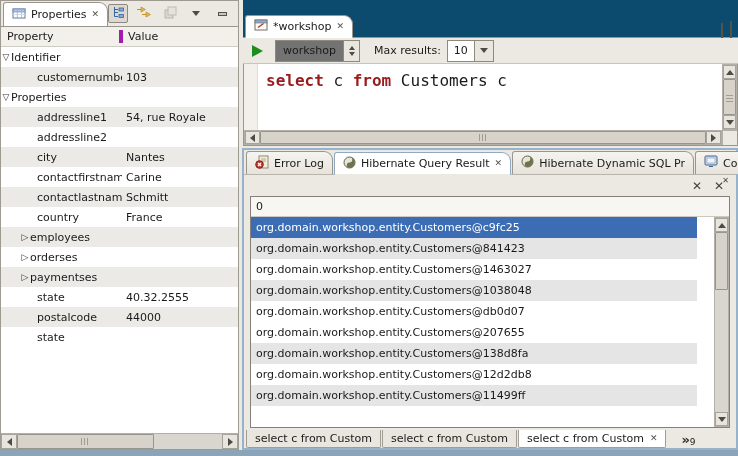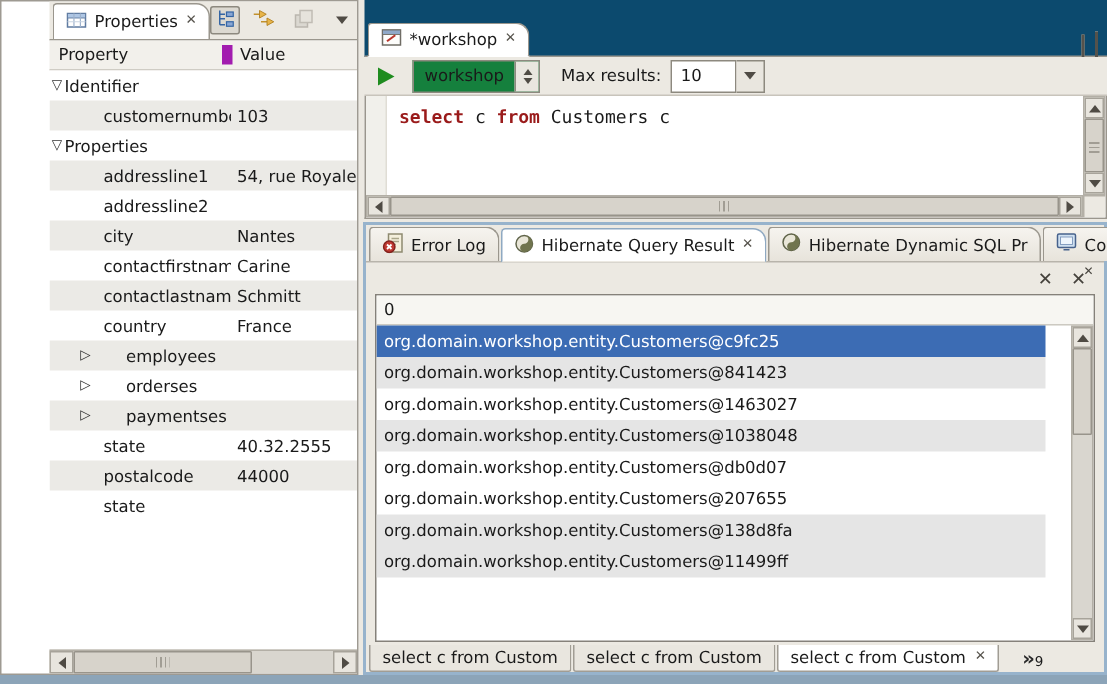--- a/index.html
+++ b/index.html
@@ -27,65 +27,65 @@
   .sb-thumb { background:#d7d3cb; border:1px solid #98948b; border-radius:1px; display:flex; align-items:center; justify-content:center; }
   .tri-l { width:0;height:0;border:4px solid transparent;border-right:5px solid #4f4b44;border-left:none; }
   .tri-r { width:0;height:0;border:4px solid transparent;border-left:5px solid #4f4b44;border-right:none; }
   .tri-u { width:0;height:0;border:4px solid transparent;border-bottom:5px solid #4f4b44;border-top:none; }
   .tri-d { width:0;height:0;border:4px solid transparent;border-top:5px solid #4f4b44;border-bottom:none; }
   .grip-h { width:9px; height:7px; background:repeating-linear-gradient(90deg,#a19d94 0 1px,transparent 1px 3px); }
   .grip-v { width:7px; height:9px; background:repeating-linear-gradient(0deg,#a19d94 0 1px,transparent 1px 3px); }
 
   
   .panel-left { position:absolute; left:0; top:0; width:239px; height:450px;
-    background:#fff; border:1px solid #9e9a92; display:flex; flex-direction:column;padding-left:32px; }
+    background:#fff; border:1px solid #9e9a92; display:flex; flex-direction:column; }
   .pl-header { height:26px; background:#ece9e2; border-bottom:1px solid #9a968d;
     display:flex; align-items:flex-end; padding-top:2px; flex:none; }
   .pl-header .tab { margin-left:2px; height:24px; }
   .pl-tools { display:flex; align-items:center; gap:6px; margin-left:auto; padding-right:4px; margin-bottom:3px; }
   .toolbtn { width:20px; height:19px; display:flex; align-items:center; justify-content:center; }
   .toolbtn.pressed { border:1px solid #8d897f; background:#dcd9d1; border-radius:2px; }
   .pl-colheader { height:20px; display:flex; align-items:center; background:#f2f0eb;
     border-bottom:1px solid #cfccc4; flex:none; }
-  .pl-colheader .col1 { width:122px; padding-left:6px; border-right:7px solid #a21caf; }
+  .pl-colheader .col1 { width:122px; padding-left:6px; border-right:4px solid #a21caf; }
   .pl-colheader .col2 { padding-left:5px; }
   .pl-rows { flex:1; overflow:hidden; background:#fff; }
   .prow { height:20px; display:flex; align-items:center; }
   .prow.alt { background:#ebeae6; }
   .prow .expander { width:10px; font-size:9px; color:#333; text-align:center; line-height:1; }
   .prow.node .expander { margin-left:19px; }
-  .prow.node .lbl { margin-left:22px; }
+  .prow.node .lbl { margin-left:0; }
   .prow.prop .pname { margin-left:36px; width:85px; overflow:hidden; white-space:nowrap; flex:none; }
   .prow.prop .pval { padding-left:4px; white-space:nowrap; }
   .pl-hscroll { position:relative; height:16px; flex:none; background:#d9d6cf; border-top:1px solid #b3afa6; display:flex; }
   .pl-hscroll .sb-btn { width:16px; height:100%; }
   .pl-hscroll .sb-thumb { width:58%; height:100%; }
   .pl-hscroll .trackfill { flex:1; }
 
   
   .panel-editor { position:absolute; left:243px; top:0; width:495px; height:146px; display:flex; flex-direction:column; }
   .ed-tabs { height:38px; background:#0c4a6e; border-bottom:1px solid #9a968d;
     display:flex; align-items:flex-end; padding:2px 0 0 2px; flex:none; }
   .ed-tabs .tab { height:23px; margin-bottom:-1px; border-bottom:1px solid #fff; }
   .ed-toolbar { height:26px; background:#ece9e2; border-bottom:1px solid #c8c4bb;
     display:flex; align-items:center; padding-left:9px; flex:none; }
   .play { width:0; height:0; border-left:11px solid #1f8c1f; border-top:6px solid transparent; border-bottom:6px solid transparent; margin-right:12px; }
-  .combo { display:flex; height:22px; border:1px solid #8d897f; background:#15803d; align-items:center; }
+  .combo { display:flex; height:22px; border:1px solid #8d897f; background:#737373; align-items:center; }
   .combo .val { padding:0 7px; min-width:55px; }
   .combo .spin { width:16px; height:100%; border-left:1px solid #8d897f; background:#e9e6df;
     display:flex; flex-direction:column; align-items:center; justify-content:center; gap:2px; }
   .spin .t-u { width:0;height:0;border:3px solid transparent;border-bottom:4px solid #4f4b44;border-top:none; }
   .spin .t-d { width:0;height:0;border:3px solid transparent;border-top:4px solid #4f4b44;border-bottom:none; }
   .maxlabel { margin-left:14px; margin-right:6px; }
-  .field { width:44px; height:22px; border:1px solid #8d897f; background:#fff; display:flex; align-items:center; padding-left:6px; }
+  .field { width:28px; height:22px; border:1px solid #8d897f; background:#fff; display:flex; align-items:center; padding-left:6px; }
   .dropbtn { width:19px; height:22px; border:1px solid #8d897f; border-left:none; background:#e9e6df;
     display:flex; align-items:center; justify-content:center; }
   .ed-content { flex:1; background:#fff; border:1px solid #9a968d; border-top:none; position:relative; overflow:hidden; }
   .gutter { position:absolute; left:0; top:0; bottom:15px; width:14px; background:#f1f0eb; border-right:1px solid #e0ddd5; }
-  .code { position:absolute; left:22px; top:7px; font-family:"DejaVu Sans Mono","Liberation Mono",monospace; font-size:12px; white-space:pre; }
+  .code { position:absolute; left:22px; top:7px; font-family:"DejaVu Sans Mono","Liberation Mono",monospace; font-size:16px; white-space:pre; }
   .code .kw { color:#9a1b1b; font-weight:bold; }
   .ed-vscroll { right:0; top:0; width:15px; height:calc(100% - 15px); flex-direction:column; }
   .ed-vscroll .sb-btn { width:100%; height:14px; }
   .ed-vscroll .sb-thumb { width:100%; height:42px; }
   .ed-hscroll { left:0; bottom:0; height:15px; width:calc(100% - 15px); }
   .ed-hscroll .sb-btn { width:15px; height:100%; }
   .ed-hscroll .sb-thumb { flex:1; height:100%; }
   .ed-corner { position:absolute; right:0; bottom:0; width:15px; height:15px; background:#ece9e2; border-left:1px solid #b3afa6; border-top:1px solid #b3afa6; }
 
   
@@ -376,20 +376,23 @@
         </div>
         <div class="rrow">
           <span>org.domain.workshop.entity.Customers@db0d07</span>
         </div>
         <div class="rrow">
           <span>org.domain.workshop.entity.Customers@207655</span>
         </div>
         <div class="rrow alt">
           <span>org.domain.workshop.entity.Customers@138d8fa</span>
         </div>
+        <div class="rrow">
+          <span>org.domain.workshop.entity.Customers@12d2db8</span>
+        </div>
         <div class="rrow alt">
           <span>org.domain.workshop.entity.Customers@11499ff</span>
         </div>
         <div class="sb-track rs-vscroll">
         <span class="sb-btn">
             <span class="tri-u"></span>
           </span>
         <span class="sb-thumb"></span>
         <span class="trackfill"></span>
         <span class="sb-btn">

